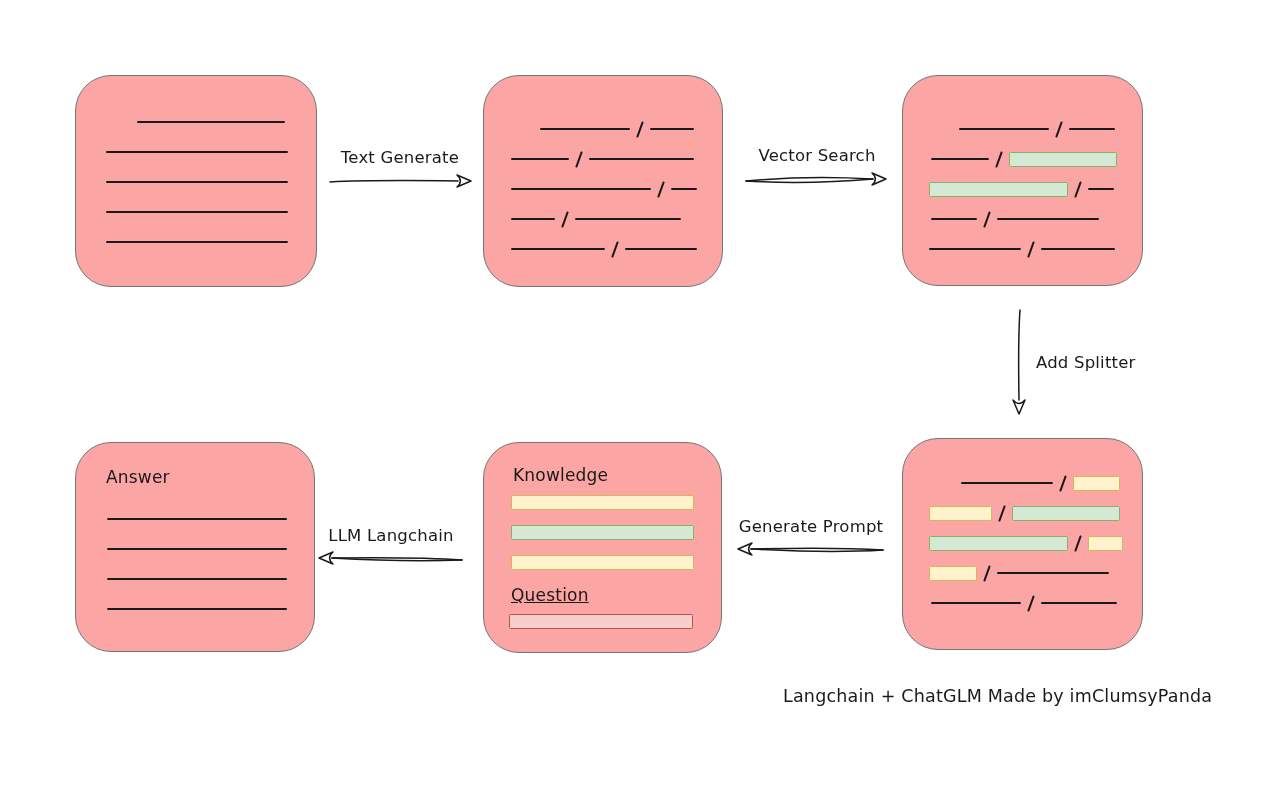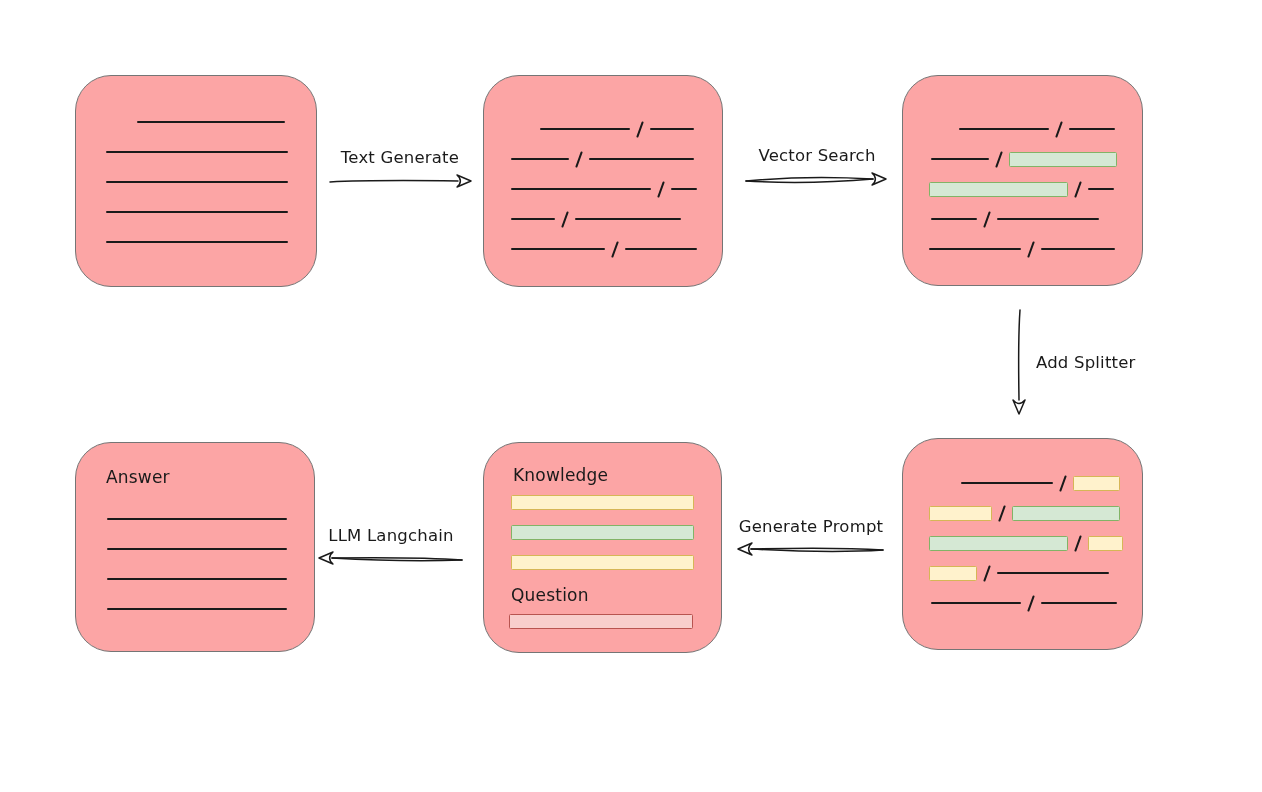--- a/index.html
+++ b/index.html
@@ -28,21 +28,21 @@
   .seg-slash{display:inline-block;width:2px;height:17px;background:var(--ink);transform:rotate(20deg);margin:0 9px;flex:0 0 auto;border-radius:1px;}
   .seg-rect{display:inline-block;height:15px;border-radius:1.5px;box-sizing:border-box;}
 
   .rect-green{background:var(--green-fill);border:1.4px solid var(--green-border);}
   .rect-yellow{background:var(--yellow-fill);border:1.4px solid var(--yellow-border);}
   .rect-red{background:var(--red-fill);border:1.4px solid var(--red-border);}
 
   .box-title{position:absolute;font-size:17px;line-height:20px;font-weight:500;letter-spacing:0.2px;}
   #answer-title{left:30px;top:24px;}
   #knowledge-title{left:29px;top:22px;}
-  #question-title{left:27px;top:142px;}
+  #question-title{left:27px;top:142px;text-decoration:underline;}
   .bars{position:absolute;display:flex;flex-direction:column;gap:15px;}
   #knowledge-bars{left:27px;top:52px;}
   #question-bars{left:25px;top:171px;}
   .bar{width:183px;height:15px;border-radius:1.5px;box-sizing:border-box;}
   #question-bars .bar{width:184px;}
 
   .arrow-label{position:absolute;font-size:16.5px;line-height:19px;text-align:center;white-space:nowrap;letter-spacing:0.2px;}
   #label-text-splitter{left:330px;top:148px;width:140px;}
   #label-vector-search{left:743px;top:146px;width:148px;}
   #label-add-context{left:1036px;top:353px;text-align:left;}
@@ -232,14 +232,15 @@
         </div>
         <div class="trow" style="padding-left: 31px;">
           <span class="seg-line" style="width: 180px;"></span>
         </div>
         <div class="trow" style="padding-left: 31px;">
           <span class="seg-line" style="width: 180px;"></span>
         </div>
       </div>
   </div>
 
+  <div id="caption">Langchain + ChatGLM Made by imClumsyPanda</div>
 
 </div>
 
 </body></html>

